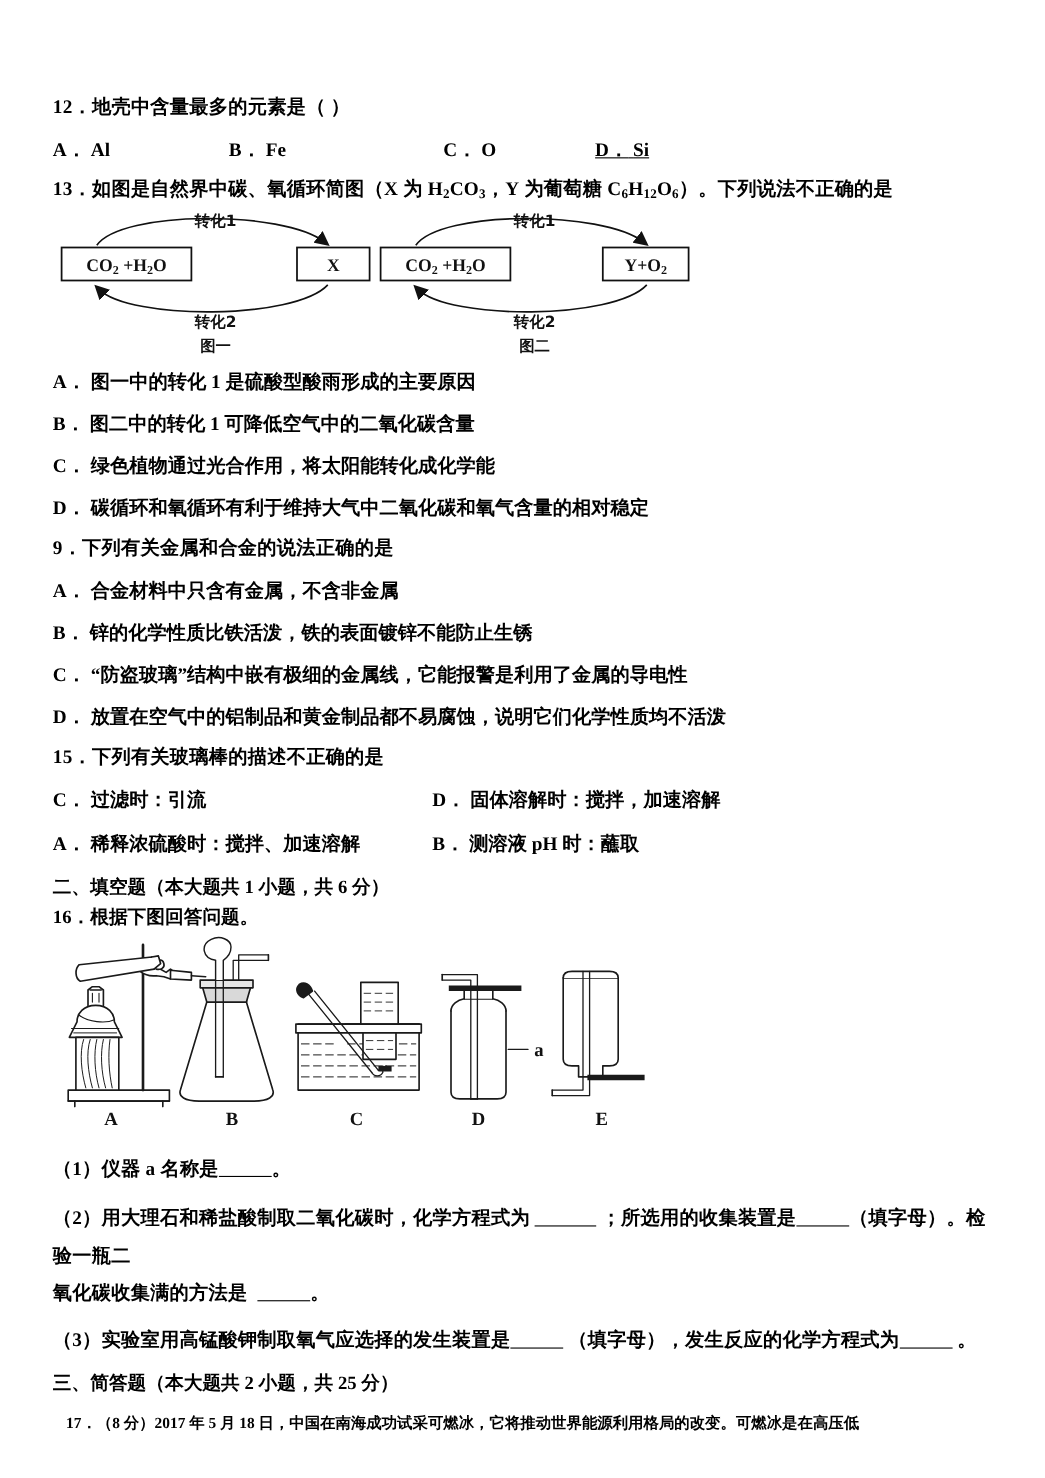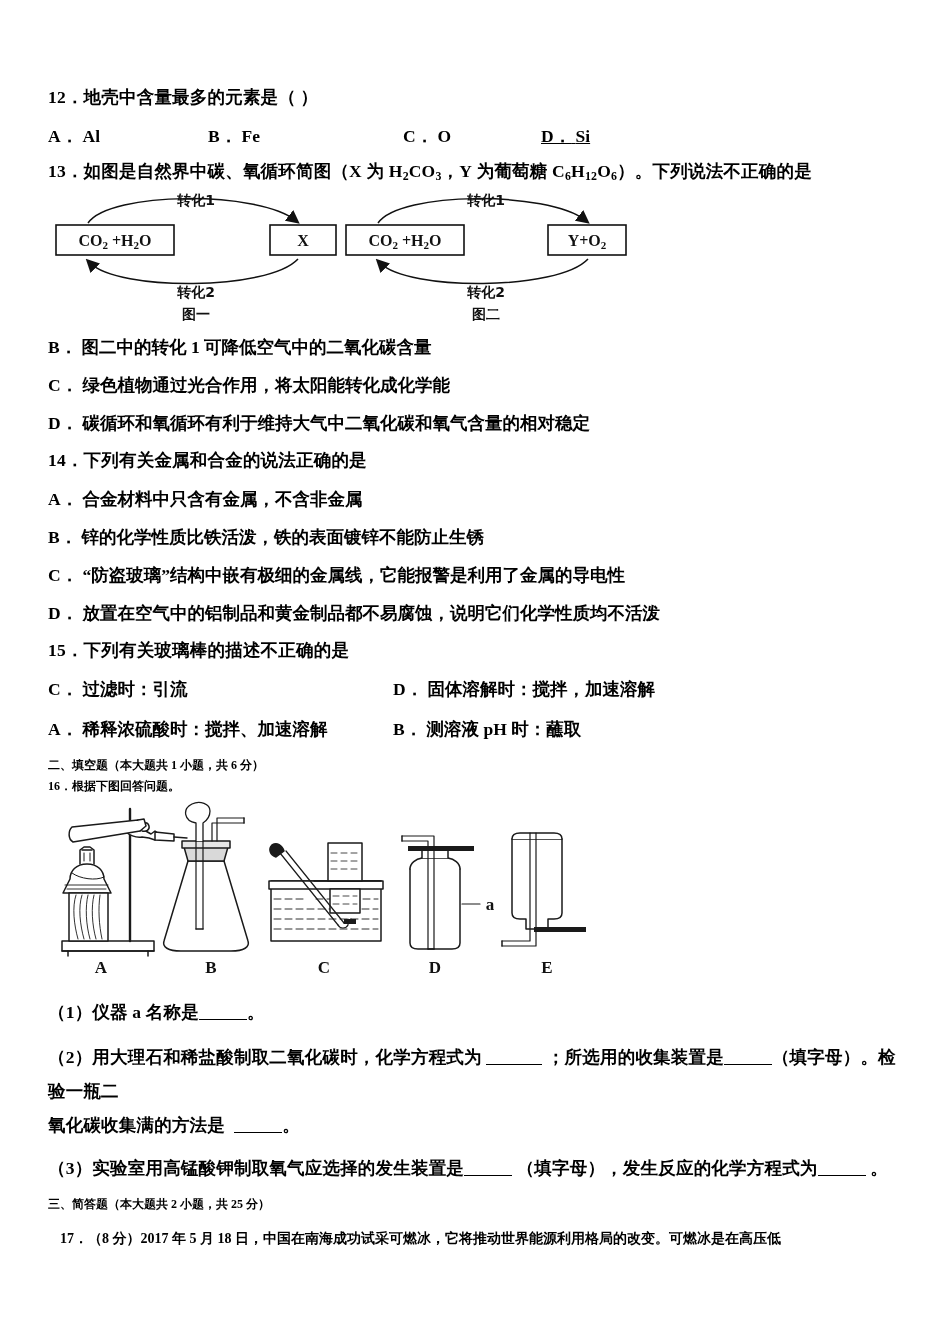--- a/index.html
+++ b/index.html
@@ -87,21 +87,21 @@
   
   .appa-wrap {
     position: relative;
     height: 186px;
     margin: 6px 0 8px 0;
   }
   .appa-svg { position: absolute; left: 8px; top: 0; }
 
   
   .sec-head {
-    font-size: 12px;
+    font-size: 17px;
     font-weight: bold;
     margin: 0 0 4px 0;
   }
   .para {
     font-size: 14px;
     font-weight: bold;
     line-height: 2.0;
     margin: 12px;
     text-align: justify;
   }
@@ -157,25 +157,26 @@
         <text x="539" y="59" font-family="Liberation Serif, serif" font-size="16" font-weight="bold" text-anchor="middle" fill="#111">Y+O<tspan font-size="11" dy="3">2</tspan></text>
         <path d="M330,36 C352,4 500,4 537,33" fill="none" stroke="#111" stroke-width="1.5" marker-end="url(#ah)"></path>
         <path d="M540,72 C510,104 360,104 332,76" fill="none" stroke="#111" stroke-width="1.5" marker-end="url(#ah)"></path>
         <text x="438" y="18" font-family="DejaVu Sans, sans-serif" font-size="14" font-weight="bold" text-anchor="middle" fill="#111">转化1</text>
         <text x="438" y="110" font-family="DejaVu Sans, sans-serif" font-size="14" font-weight="bold" text-anchor="middle" fill="#111">转化2</text>
         <text x="438" y="132" font-family="DejaVu Sans, sans-serif" font-size="14" font-weight="bold" text-anchor="middle" fill="#111">图二</text>
       </g>
     </svg>
   </div>
 
+  <div class="opt-row"><span>A．</span>&nbsp;<span>图一中的转化 1 是硫酸型酸雨形成的主要原因</span></div>
   <div class="opt-row"><span>B．</span>&nbsp;<span>图二中的转化 1 可降低空气中的二氧化碳含量</span></div>
   <div class="opt-row"><span>C．</span>&nbsp;<span>绿色植物通过光合作用，将太阳能转化成化学能</span></div>
   <div class="opt-row"><span>D．</span>&nbsp;<span>碳循环和氧循环有利于维持大气中二氧化碳和氧气含量的相对稳定</span></div>
 
-  <div class="qline mt6">14．下列有关金属和合金的说法正确的是</div>
+  <div class="qline mt6">9．下列有关金属和合金的说法正确的是</div>
   <div class="opt-row"><span>A．</span>&nbsp;<span>合金材料中只含有金属，不含非金属</span></div>
   <div class="opt-row"><span>B．</span>&nbsp;<span>锌的化学性质比铁活泼，铁的表面镀锌不能防止生锈</span></div>
   <div class="opt-row"><span>C．</span>&nbsp;<span>“防盗玻璃”结构中嵌有极细的金属线，它能报警是利用了金属的导电性</span></div>
   <div class="opt-row"><span>D．</span>&nbsp;<span>放置在空气中的铝制品和黄金制品都不易腐蚀，说明它们化学性质均不活泼</span></div>
 
   <div class="qline mt6">15．下列有关玻璃棒的描述不正确的是</div>
 
   <div class="q15-row">
     <span class="q15-left"><span>C．</span>&nbsp;<span>过滤时：引流</span></span>
     <span class="q15-right"><span>D．</span>&nbsp;<span>固体溶解时：搅拌，加速溶解</span></span>

